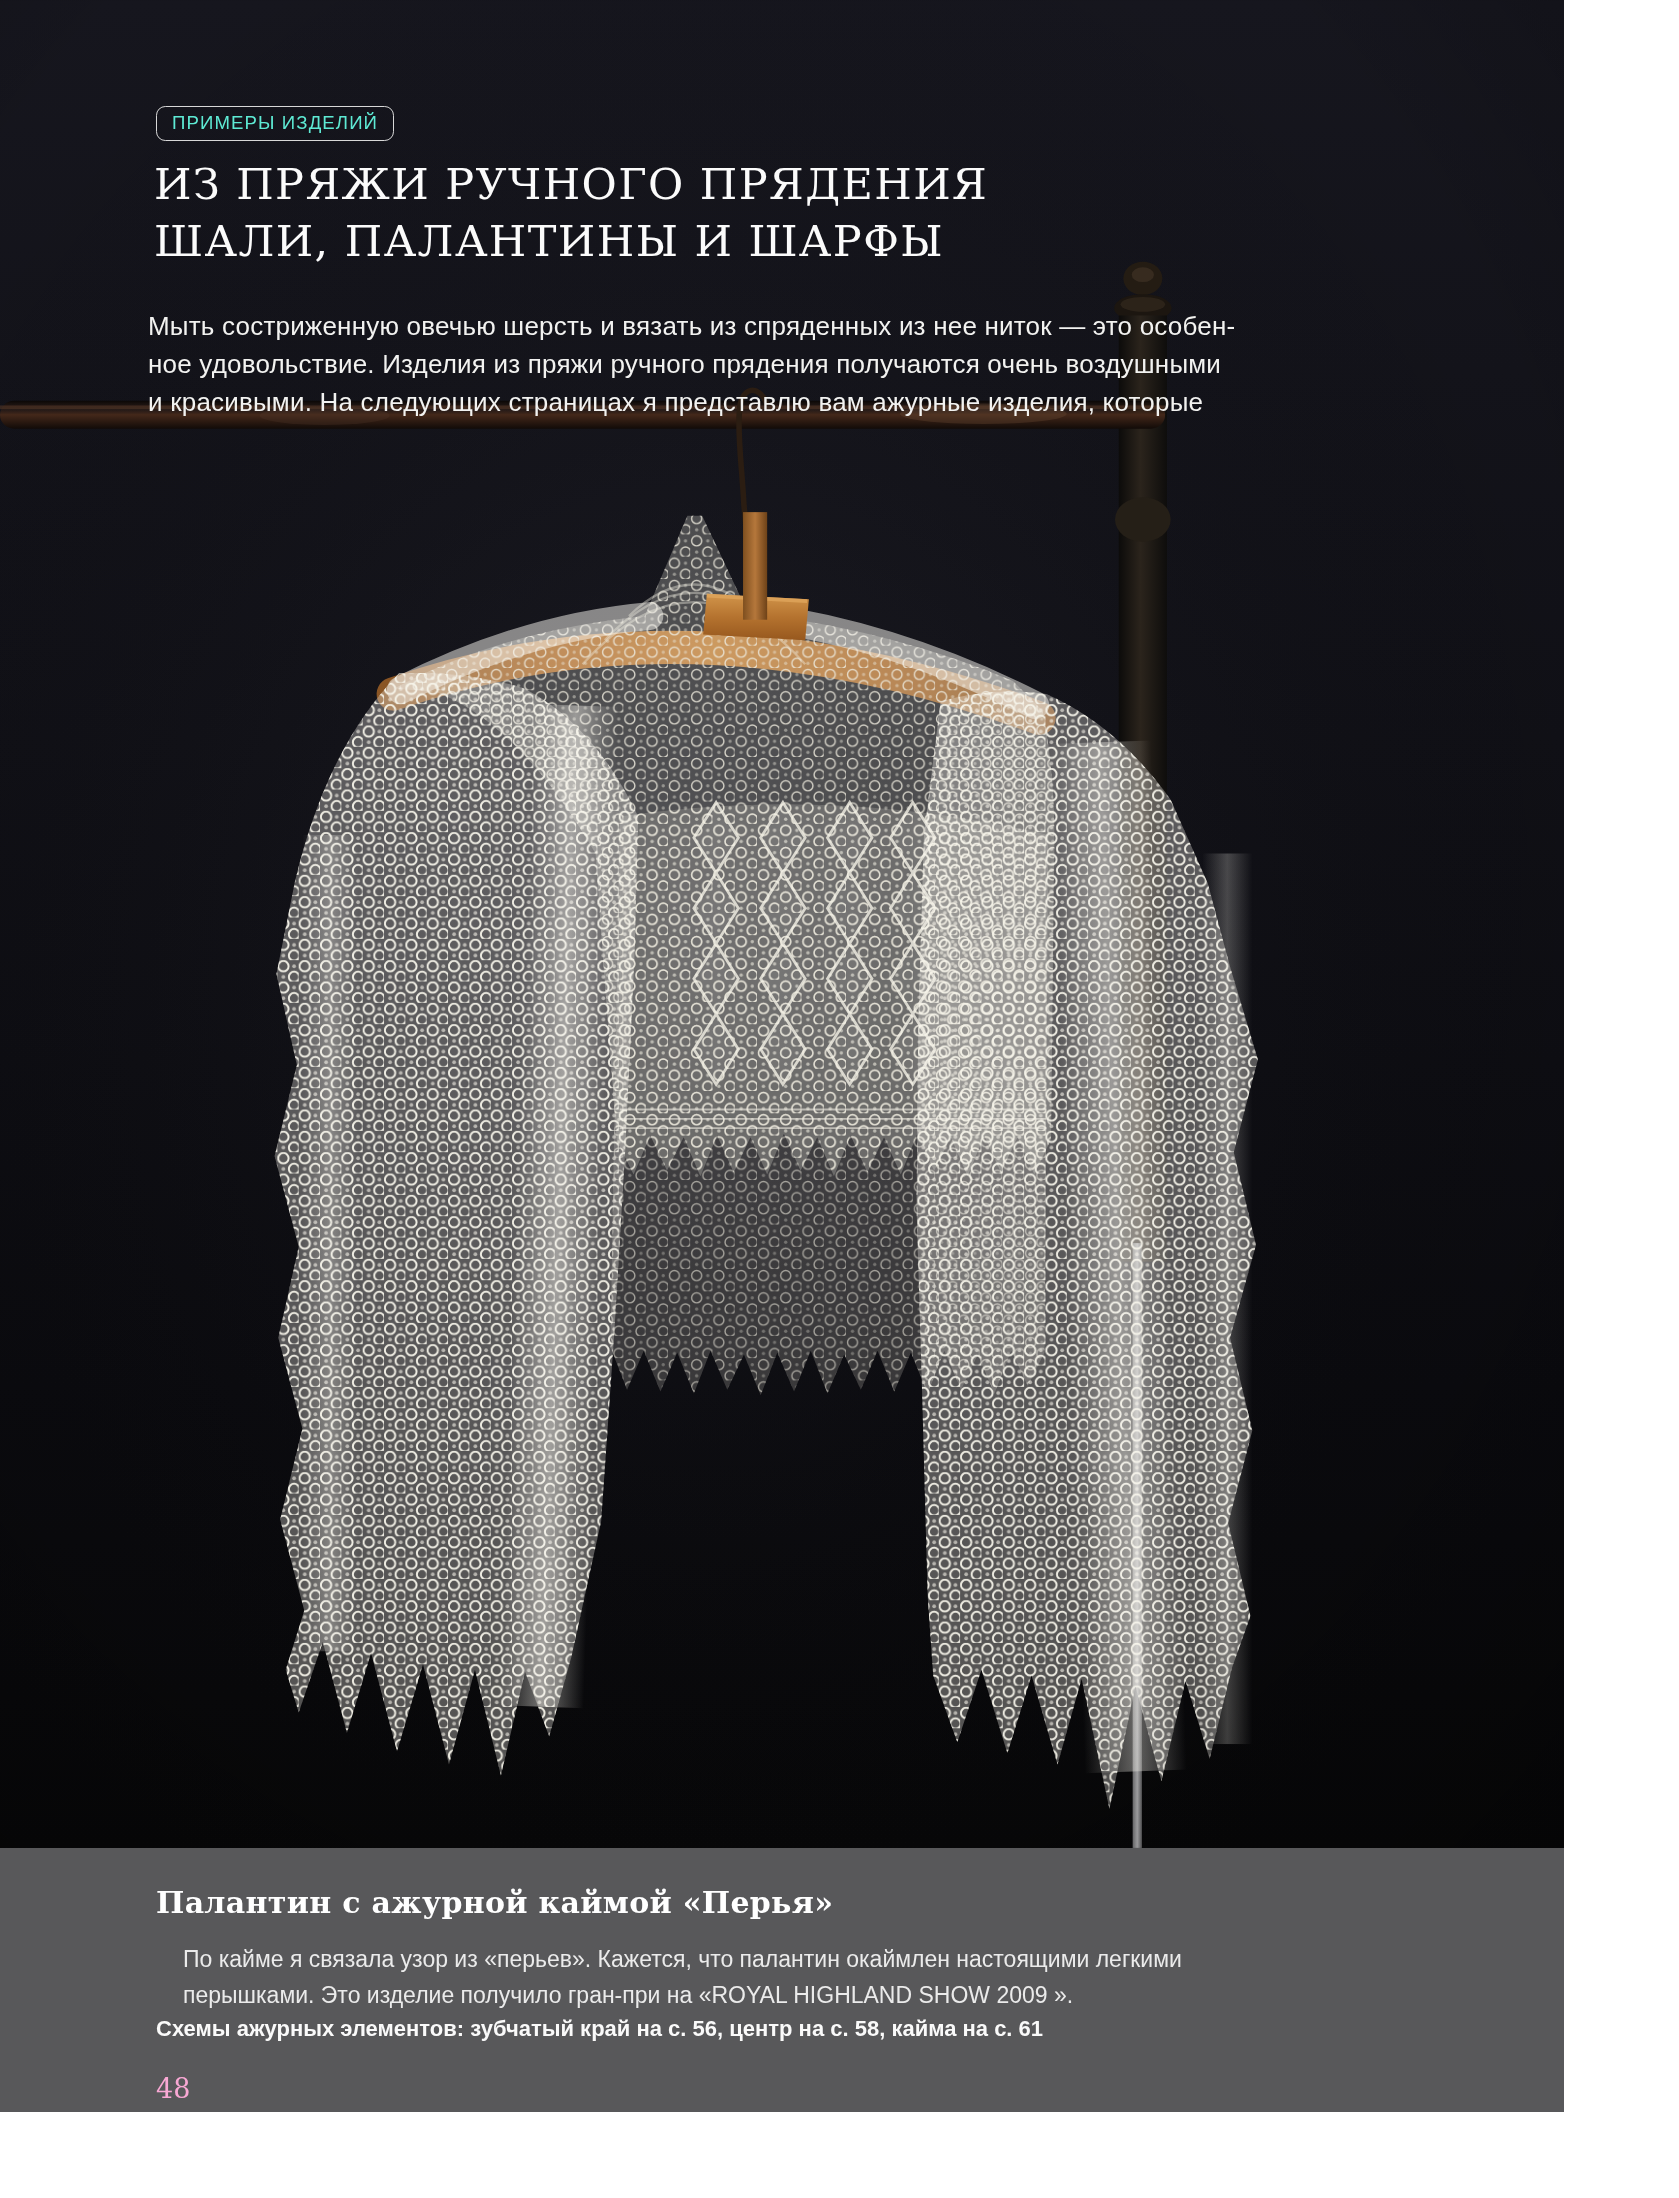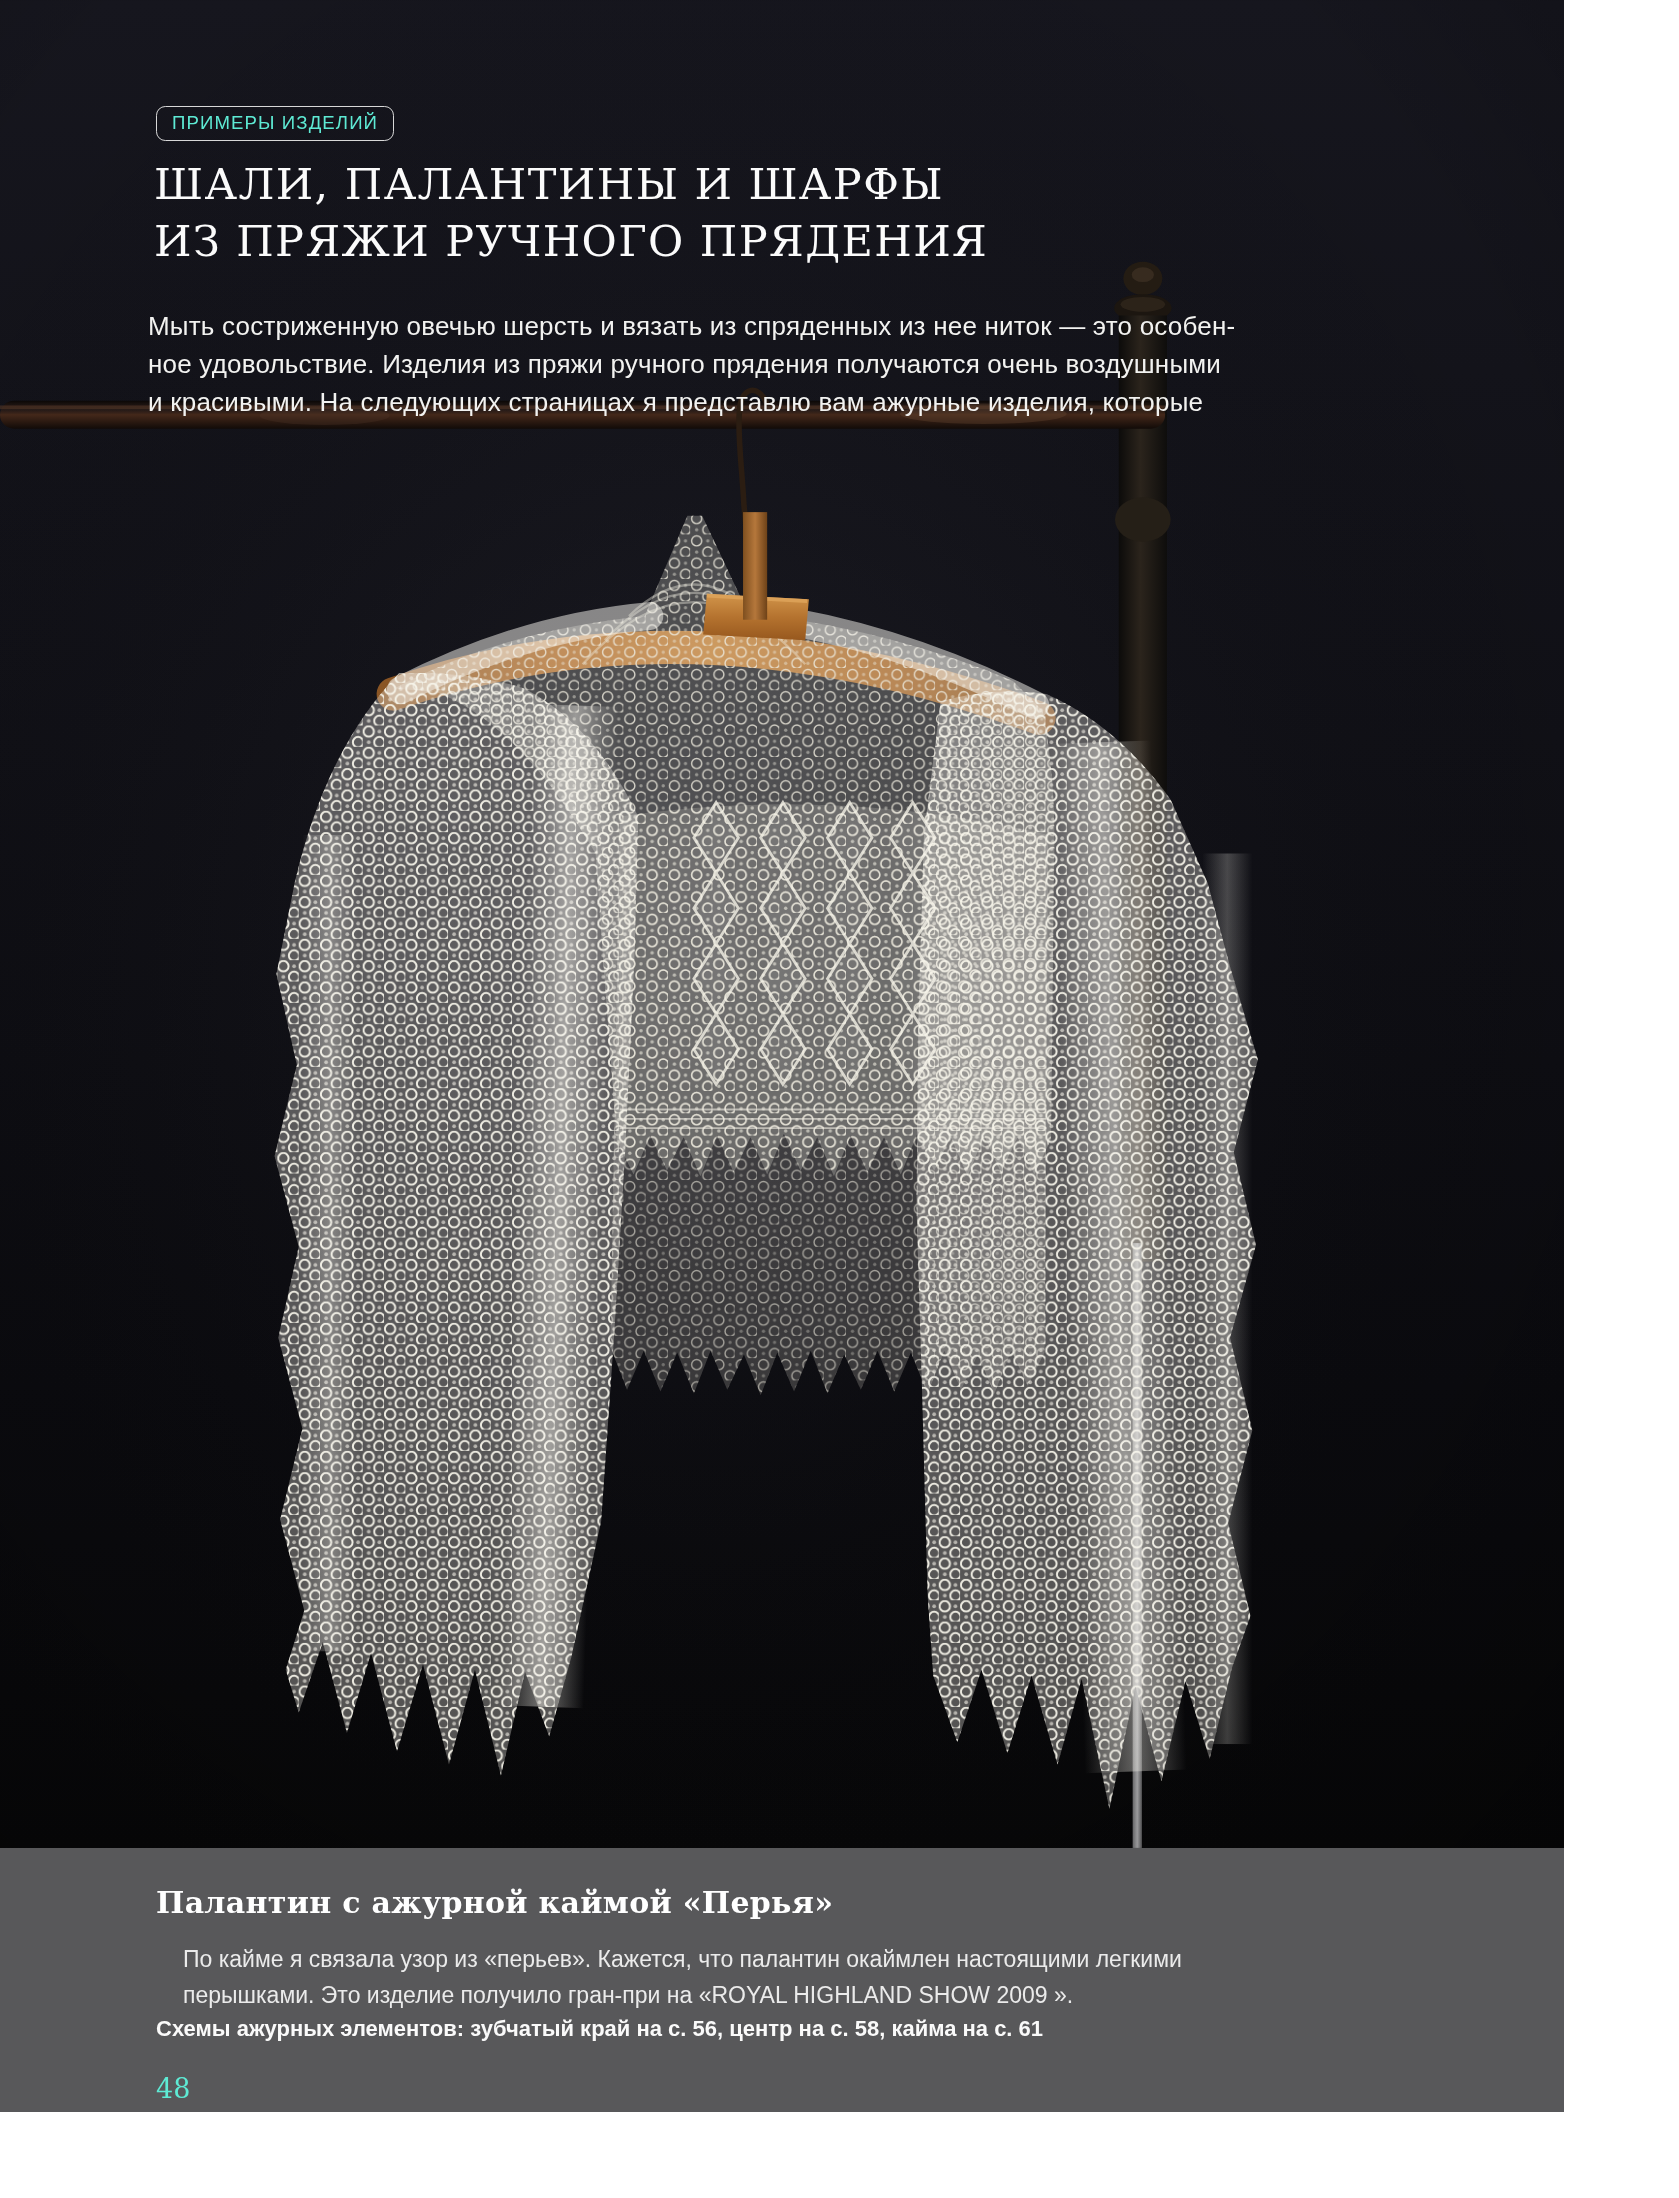--- a/index.html
+++ b/index.html
@@ -79,21 +79,21 @@
   .cap-body div { white-space: nowrap; margin-left: 27px; }
   .cap-schemes {
     position: absolute; left: 156px; top: 168px;
     color: #fafafa;
     font-weight: bold;
     font-size: 22px;
     white-space: nowrap;
   }
   .page-number {
     position: absolute; left: 156px; top: 225px;
-    color: #5eead4;
+    color: #f9a8d4;
     font-family: "DejaVu Serif", serif;
     font-size: 27px;
   }
 </style>
 </head>
 <body>
 
 <div class="page">
 
   <div class="photo-area">
@@ -244,22 +244,22 @@
       </g>
 
       <rect x="0" y="0" width="1686" height="1992" fill="url(#vig)"></rect>
     </svg>
 
     <div class="badge">
       <span>ПРИМЕРЫ ИЗДЕЛИЙ</span>
     </div>
 
     <div class="title">
+      <div>ИЗ ПРЯЖИ РУЧНОГО ПРЯДЕНИЯ</div>
       <div>ШАЛИ, ПАЛАНТИНЫ И ШАРФЫ</div>
-      <div>ИЗ ПРЯЖИ РУЧНОГО ПРЯДЕНИЯ</div>
     </div>
 
     <div class="intro">
       <div>Мыть состриженную овечью шерсть и вязать из спряденных из нее ниток — это особен-</div>
       <div>ное удовольствие. Изделия из пряжи ручного прядения получаются очень воздушными</div>
       <div>и красивыми. На следующих страницах я представлю вам ажурные изделия, которые</div>
     </div>
   </div>
 
   <div class="caption-band">

